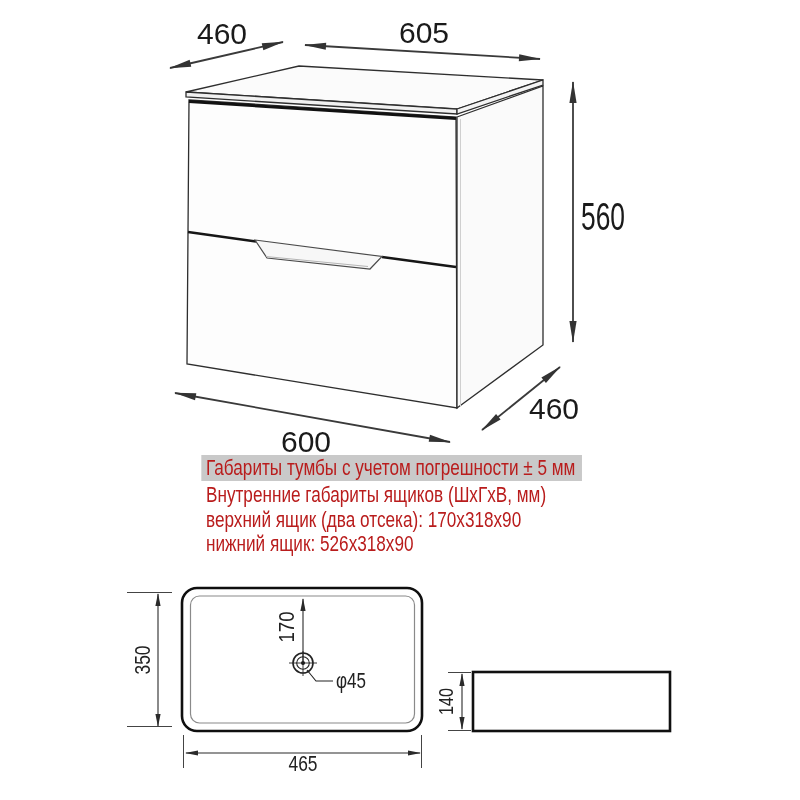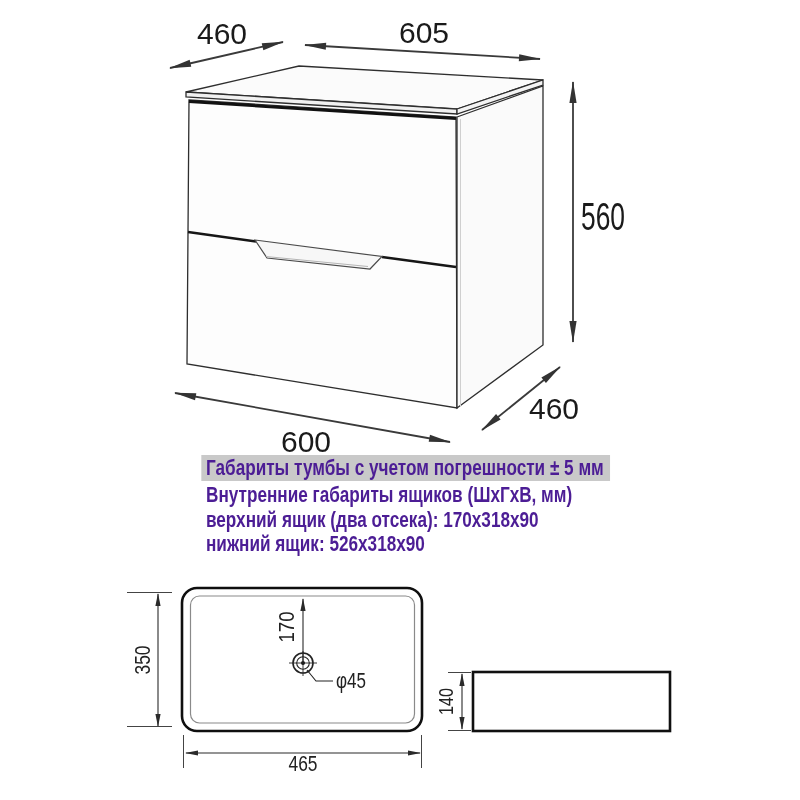--- a/index.html
+++ b/index.html
@@ -3,22 +3,22 @@
 <meta charset="utf-8">
 <style>
   html,body{margin:0;padding:0;background:#fff;}
   .screen{position:relative;width:776px;height:800px;background:#ffffff;overflow:hidden;
           font-family:"Liberation Sans","DejaVu Sans",sans-serif;}
   .drawing{position:absolute;left:0;top:0;}
   .dim-big{font-size:30px;fill:#1a1a1a;}
   .dim-560{font-size:38px;fill:#1a1a1a;}
   .dim-small{font-size:22px;fill:#222;}
   .dim-tiny{font-size:20px;fill:#222;}
-  .notes{position:absolute;left:206px;top:455px;width:560px;color:#4c1d95;
-         font-weight:bold;font-size:22px;line-height:24.5px;}
+  .notes{position:absolute;left:206px;top:455px;width:560px;color:#b91c1c;
+         font-weight:normal;font-size:22px;line-height:24.5px;}
   .note-line{transform:scaleX(0.78);transform-origin:left top;white-space:nowrap;}
   .note-hl{display:inline-block;background:#c9c9c9;padding:1px 8px 2px 6px;
            margin-left:-6px;margin-bottom:2px;line-height:23px;}
 </style>
 </head>
 <body>
 
 <div class="screen">
 
   <svg class="drawing" width="800" height="800" viewBox="0 0 800 800">

